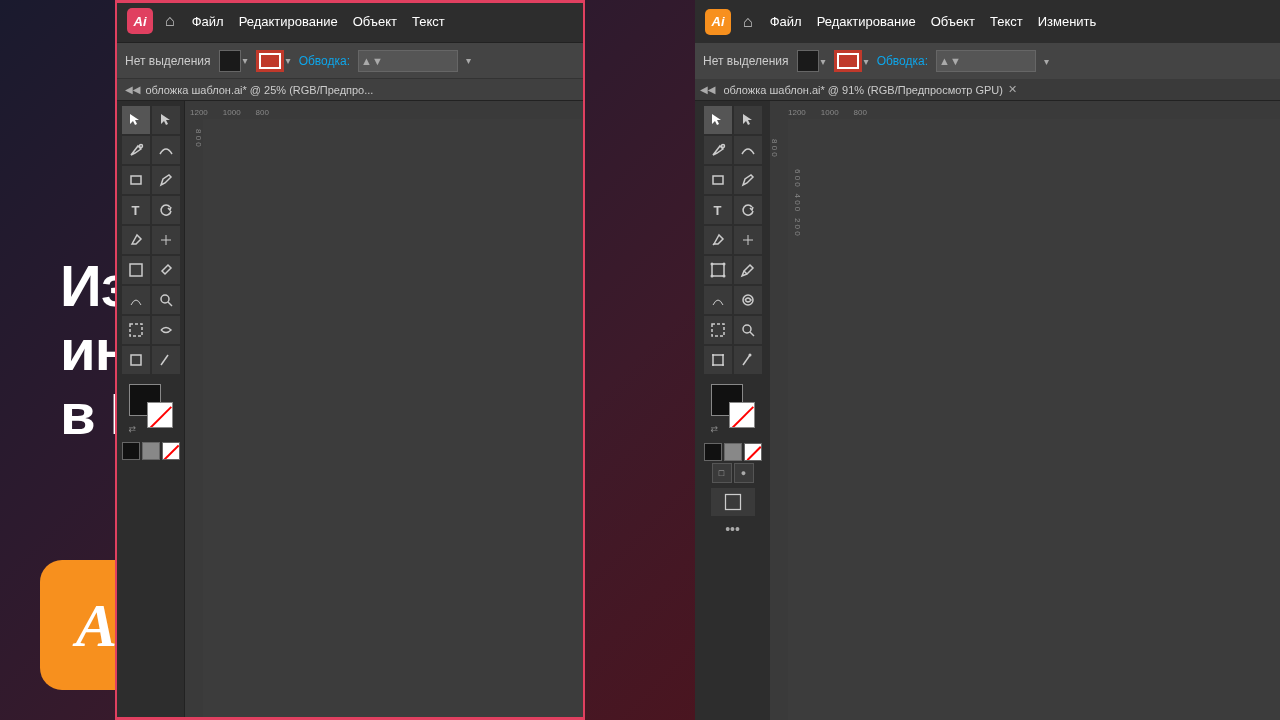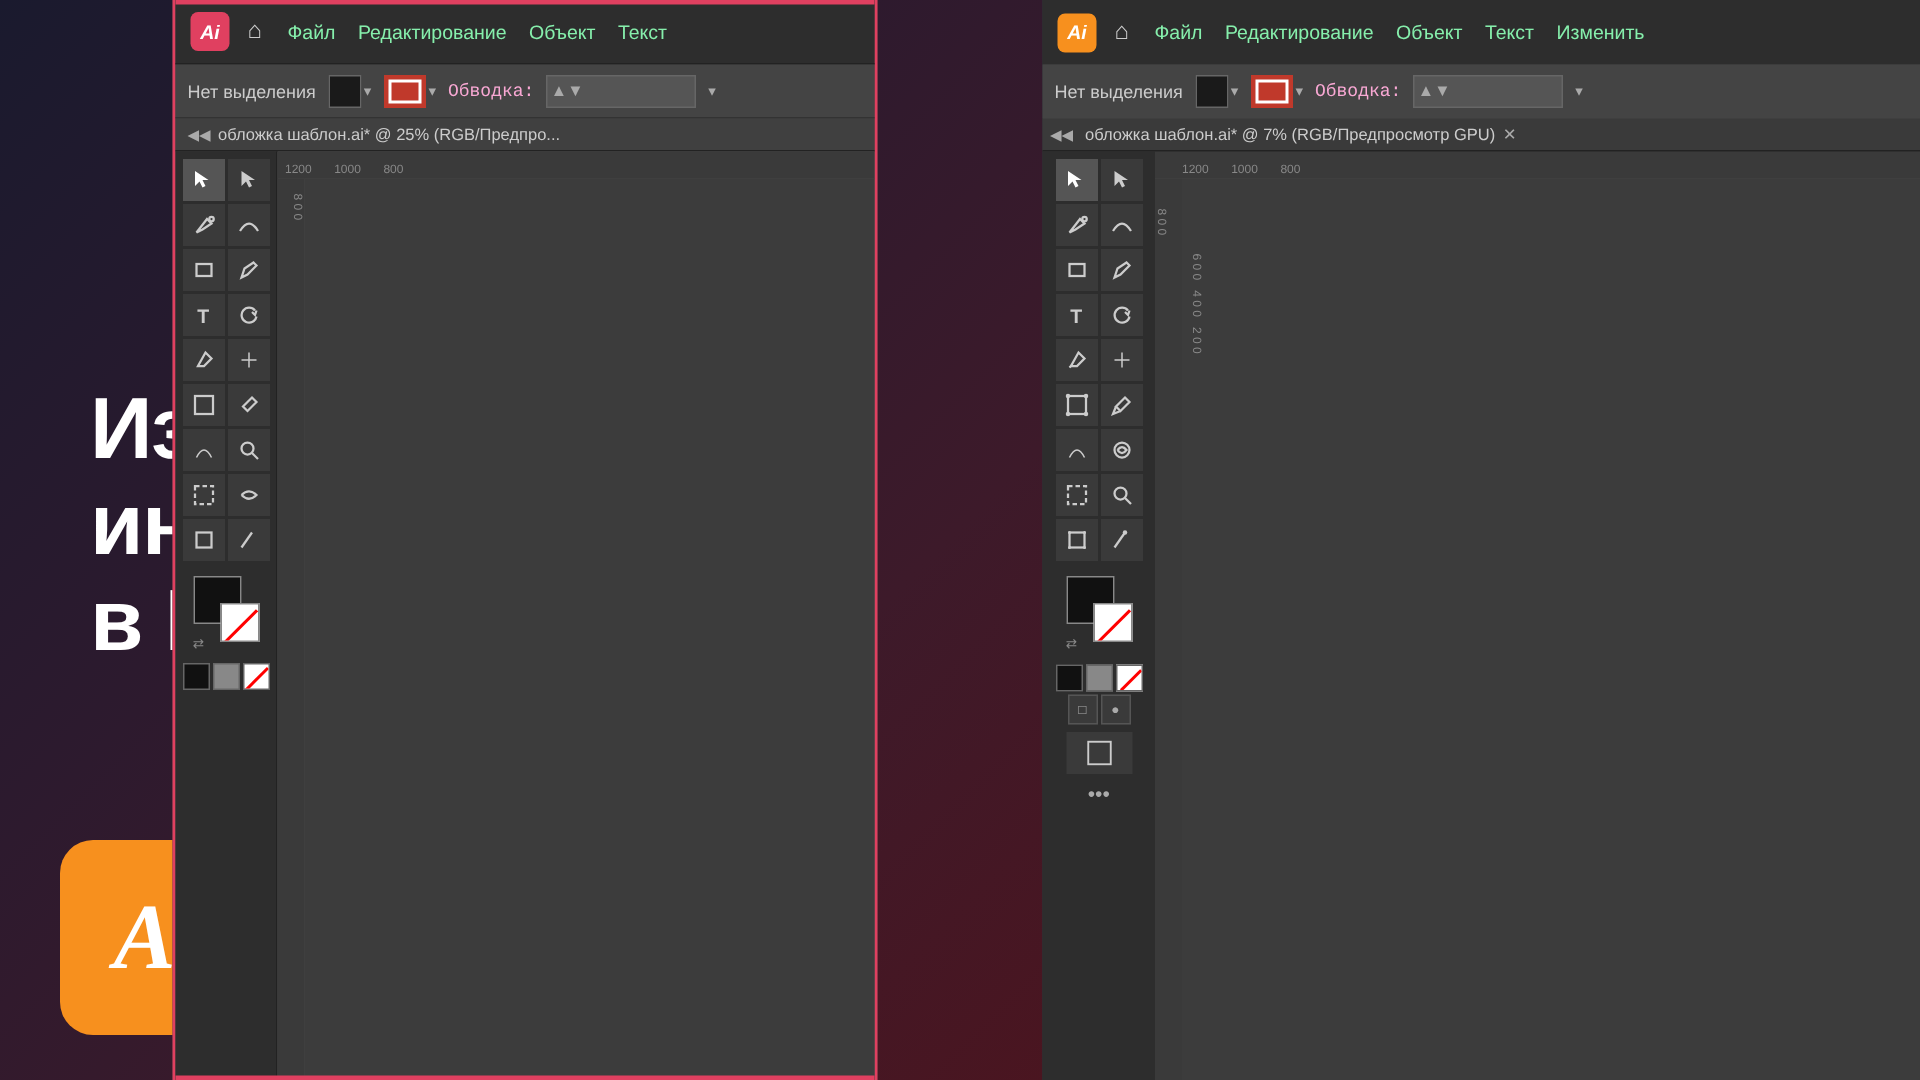--- a/index.html
+++ b/index.html
@@ -103,21 +103,21 @@
       cursor: pointer;
     }
 
     .menu-items-bg {
       display: flex;
       gap: 15px;
       margin-left: 5px;
     }
 
     .menu-item {
-      color: #86efac;
+      color: #ffffff;
       font-size: 13px;
       cursor: pointer;
       white-space: nowrap;
     }
 
     
     .controlbar-bg {
       position: absolute;
       top: 43px;
       left: 0;
@@ -168,23 +168,22 @@
       content: '';
       position: absolute;
       top: 3px;
       left: 3px;
       right: 3px;
       bottom: 3px;
       border: 2px solid white;
     }
 
     .obvodka-label {
-      color: #f9a8d4;
+      color: #0ea5e9;
       font-size: 12px;
-      font-family: Liberation Mono, monospace;
     }
 
     .stroke-control {
       width: 100px;
       height: 22px;
       background: #555;
       border: 1px solid #666;
       display: flex;
       align-items: center;
     }
@@ -528,21 +527,21 @@
     </div>
     <span class="obvodka-label">Обводка:</span>
     <div class="stroke-control">
       <span style="color:#aaa; font-size:11px; padding:2px;">▲▼</span>
     </div>
     <span class="dropdown-arrow">▾</span>
   </div>
 
   <div style="position:absolute; top:79px; left:0; width:585px; height:22px; background:#3a3a3a; display:flex; align-items:center; padding: 0 5px; z-index:4; border-bottom:1px solid #222;">
     <span style="color:#aaa; font-size:10px; margin-right:8px;">◀◀</span>
-    <span style="color:#ccc; font-size:11px;">обложка шаблон.ai* @ 7% (RGB/Предпросмотр GPU)</span>
+    <span style="color:#ccc; font-size:11px;">обложка шаблон.ai* @ 91% (RGB/Предпросмотр GPU)</span>
     <span style="color:#aaa; font-size:11px; margin-left:5px;">✕</span>
   </div>
 
   <div class="toolbar-bg">
 
     <div class="tool-row">
       <button class="tool-btn active">
         <svg viewBox="0 0 16 16" fill="#fff">
             <polygon points="2,2 2,12 5,9 7,13 9,12 7,8 11,8"></polygon>
           </svg>

